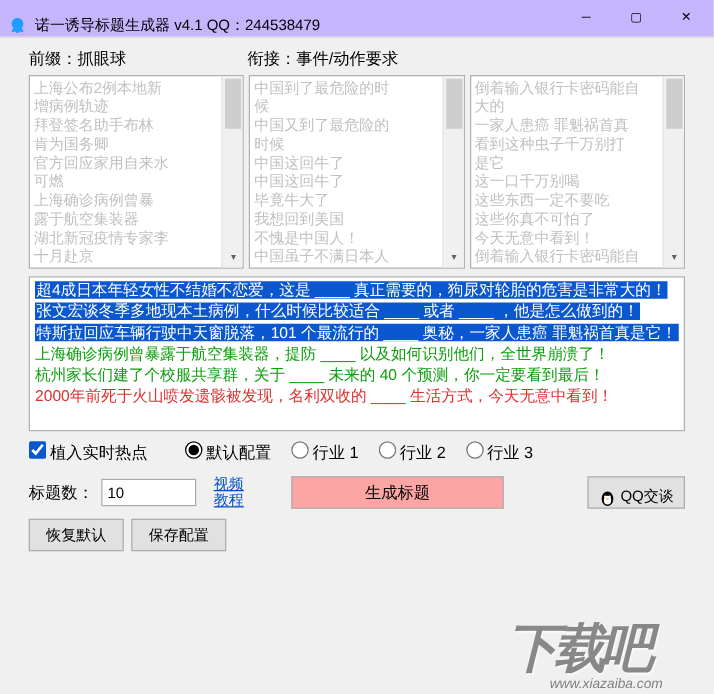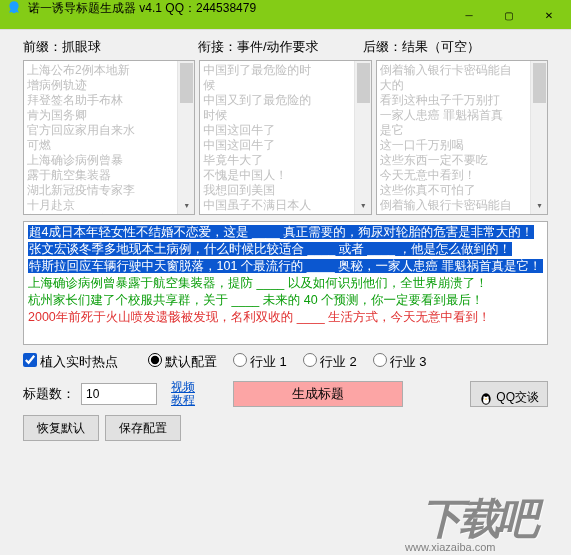--- a/index.html
+++ b/index.html
@@ -1,17 +1,17 @@
 <!DOCTYPE html>
 <html><head>
 <meta charset="utf-8">
 <style>
 * { box-sizing: border-box; margin: 0; padding: 0; }
 body { font-family: "Microsoft YaHei", SimSun, sans-serif; font-size: 12px; background: #f0f0f0; width: 571px; height: 555px; overflow: hidden; position: relative; }
-.titlebar { height: 30px; background: #84cc16; border-bottom: 1px solid #ddd; display: flex; align-items: flex-start; padding: 0 2px 0 6px; }
+.titlebar { height: 30px; background: #c4b5fd; border-bottom: 1px solid #ddd; display: flex; align-items: flex-end; padding: 0 2px 0 6px; }
 .titlebar .icon { width: 16px; height: 16px; margin-right: 6px; }
 .titlebar .icon svg { width: 16px; height: 16px; }
 .titlebar .title { flex: 1; font-size: 12px; color: #000; }
 .titlebar .winbtn { width: 40px; height: 30px; display: flex; align-items: center; justify-content: center; color: #000; cursor: pointer; font-size: 10px; }
 .content { padding: 8px 23px; }
 .labels-row { display: flex; margin-bottom: 4px; }
 .labels-row .lbl { font-size: 13px; color: #000; }
 .labels-row .lbl:nth-child(1){ width: 175px; }
 .labels-row .lbl:nth-child(2){ width: 165px; }
 .labels-row .lbl:nth-child(3){ flex:1; }
@@ -35,43 +35,42 @@
 .bottom-row { display:flex; align-items:center; gap:6px; margin-bottom:8px;}
 .bottom-row .lbl { font-size:13px; }
 .bottom-row input[type=text]{ width:76px; height:22px; border:1px solid #aaa; padding:0 4px; font-size:12px;}
 .bottom-row .vlabel { font-size:12px; color:#0050c8; text-decoration: underline; width:26px; line-height:13px; margin-left:8px; cursor:pointer;}
 .bottom-row .genbtn { width:170px; height:26px; background:#fca5a5; border:1px solid #adadad; font-size:13px; cursor:pointer; margin-left:30px;}
 .bottom-row .qqbtn { height:26px; padding:0 8px; background:#e1e1e1; border:1px solid #adadad; font-size:12px; cursor:pointer; margin-left:auto; display:flex; align-items:flex-end; gap:3px;}
 .qqpeng { width:14px; height:14px; }
 .lastrow { display:flex; gap:6px;}
 .lastrow button { width:76px; height:26px; background:#e1e1e1; border:1px solid #adadad; font-size:12px; cursor:pointer;}
 .watermark { position:absolute; right:6px; bottom:4px; opacity:0.6; pointer-events:none; width:160px; height:60px;}
-.watermark .big { font-family: "SimHei", sans-serif; font-size:42px; font-weight:bold; color:#444; font-style:italic; letter-spacing:-4px; text-shadow:1px 1px 0 #fff;margin-left:16px;}
-.watermark .url { font-size:11px; color:#333; text-align:left; margin-top:-6px;}
+.watermark .big { font-family: "SimHei", sans-serif; font-size:42px; font-weight:bold; color:#444; font-style:italic; letter-spacing:-4px; text-shadow:1px 1px 0 #fff;}
+.watermark .url { font-size:11px; color:#333; text-align:center; margin-top:-6px;font-style:italic;}
 </style>
 </head>
 <body>
 
 <div class="titlebar">
   <span class="icon">
     <svg viewBox="0 0 24 24">
         <path d="M12 2 C8 2 5 5 5 9 c0 3 2 5 2 5 s-2 3-2 5 c2 0 4-1 4-1 s1 2 3 2 3-2 3-2 2 1 4 1 c0-2-2-5-2-5 s2-2 2-5 c0-4-3-7-7-7z" fill="#1e9fff"></path>
       </svg>
   </span>
   <span class="title">诺一诱导标题生成器 v4.1    QQ：244538479</span>
   <div class="winbtn">─</div>
   <div class="winbtn">▢</div>
   <div class="winbtn">✕</div>
 </div>
 
 <div class="content">
   <div class="labels-row">
     <div class="lbl">前缀：抓眼球</div>
     <div class="lbl">衔接：事件/动作要求</div>
-    <div class="lbl">后缀：结果（可空）</div>
   </div>
 
   <div class="lists-row">
     <div class="listbox">
       <div class="items" id="prefix-items">
           <div>上海公布2例本地新</div>
           <div>增病例轨迹</div>
           <div>拜登签名助手布林</div>
           <div>肯为国务卿</div>
           <div>官方回应家用自来水</div>
@@ -89,41 +88,41 @@
     </div>
     <div class="listbox">
       <div class="items" id="bridge-items">
           <div>中国到了最危险的时</div>
           <div>候</div>
           <div>中国又到了最危险的</div>
           <div>时候</div>
           <div>中国这回牛了</div>
           <div>中国这回牛了</div>
           <div>毕竟牛大了</div>
+          <div>我想回到美国</div>
           <div>不愧是中国人！</div>
-          <div>我想回到美国</div>
           <div>中国虽子不满日本人</div>
           <div>教孩子英文</div>
         </div>
       <div class="scrollarea">
           <div class="scrollthumb"></div>
           <div class="scrollbtn">▾</div>
         </div>
     </div>
     <div class="listbox">
       <div class="items" id="suffix-items">
           <div>倒着输入银行卡密码能自</div>
           <div>大的</div>
+          <div>一家人患癌  罪魁祸首真</div>
           <div>看到这种虫子千万别打</div>
-          <div>一家人患癌  罪魁祸首真</div>
           <div>是它</div>
           <div>这一口千万别喝</div>
           <div>这些东西一定不要吃</div>
+          <div>这些你真不可怕了</div>
           <div>今天无意中看到！</div>
-          <div>这些你真不可怕了</div>
           <div>倒着输入银行卡密码能自</div>
           <div>动报警</div>
         </div>
       <div class="scrollarea">
           <div class="scrollthumb"></div>
           <div class="scrollbtn">▾</div>
         </div>
     </div>
   </div>
 

